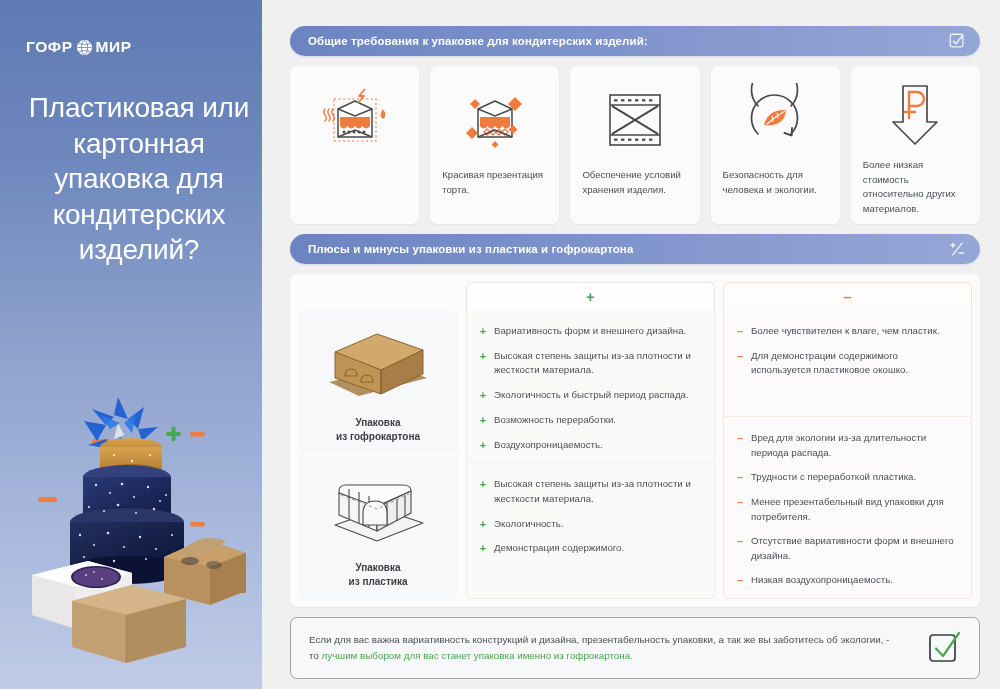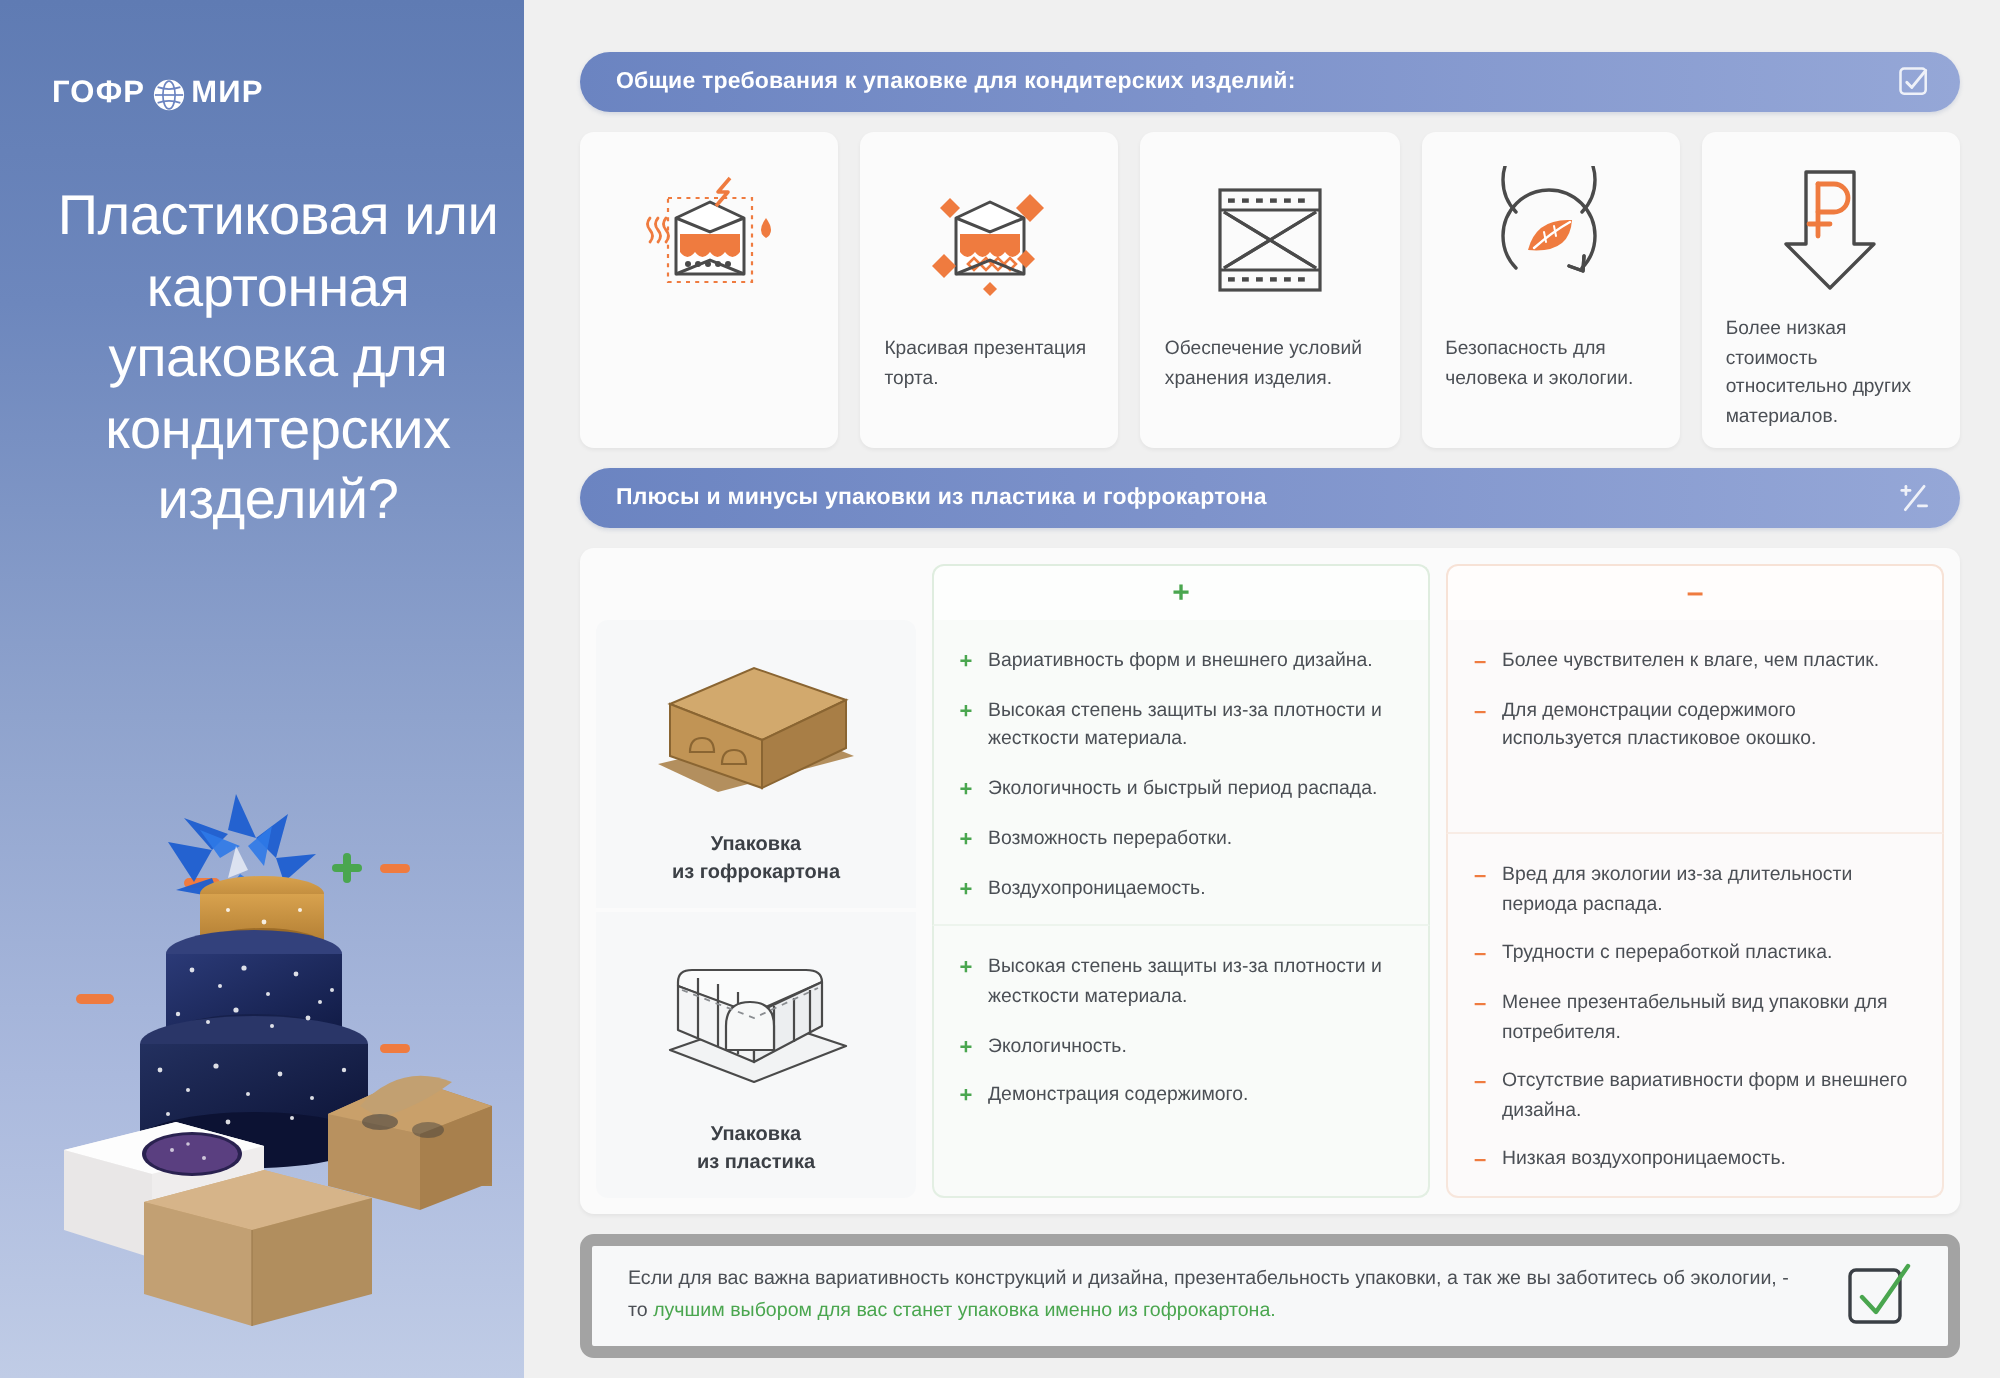--- a/index.html
+++ b/index.html
@@ -227,21 +227,21 @@
     font-weight: bold;
     line-height: 1.42;
     color: #3c4046;
     text-align: center;
   }
 
   
   .conclusion {
     margin-top: 10px;
     background: #f7f8f9;
-    border: 6px solid #a3a3a3;
+    border: 1px solid #a3a3a3;
     border-radius: 7px;
     height: 62px;
     display: flex;
     align-items: center;
     justify-content: space-between;
     padding: 0 18px 0 18px;
   }
   .conclusion-text {
     font-size: 9.8px;
     line-height: 1.62;

